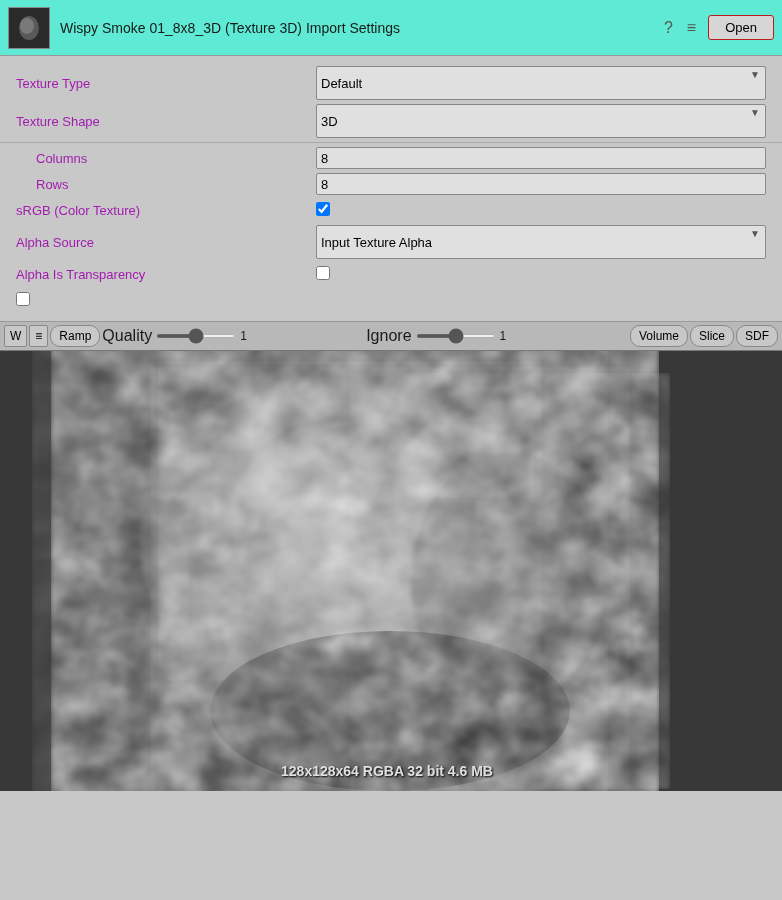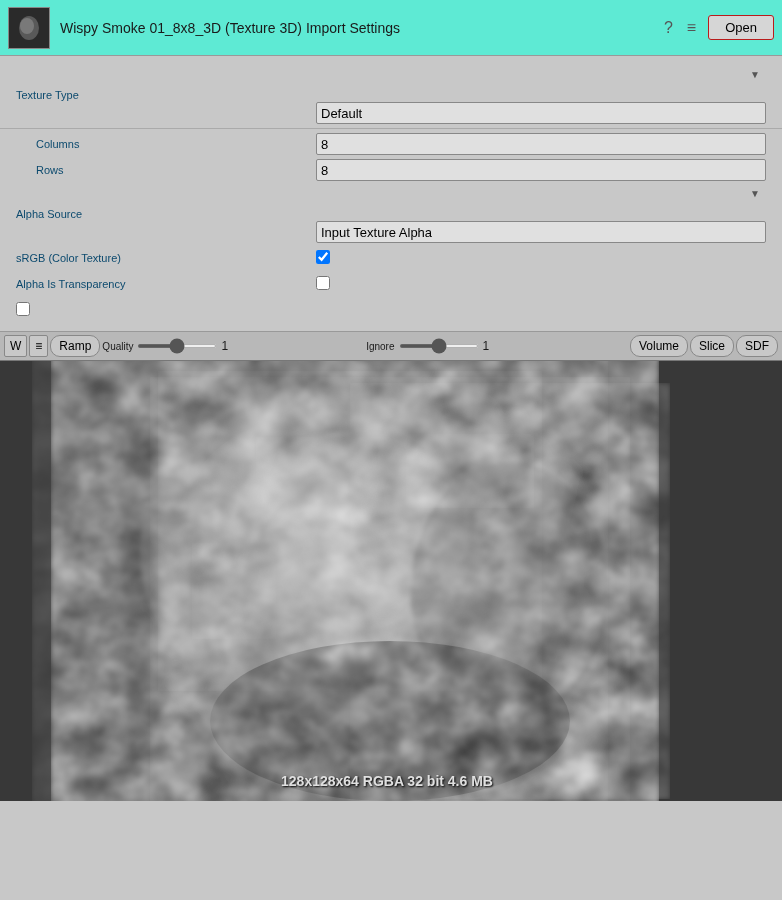--- a/index.html
+++ b/index.html
@@ -68,44 +68,43 @@
 
     .setting-row {
       display: flex;
       align-items: center;
       padding: 2px 16px;
       min-height: 26px;
     }
 
     .setting-label {
       width: 300px;
-      font-size: 11px;
-      color: #0c4a6e;
+      font-size: 13px;
+      color: #a21caf;
     }
     .setting-label.indented {
       padding-left: 20px;
     }
 
     .setting-control {
       flex: 1;
     }
 
     .dropdown-select {
       width: 100%;
-      height: 22px;
+      height: 34px;
       background: #e0e0e0;
       border: 1px solid #888;
       border-radius: 2px;
       font-size: 13px;
       padding: 0 4px;
       appearance: none;
       -webkit-appearance: none;
       cursor: pointer;
       position: relative;
-      margin-top: 36px;
     }
 
     .dropdown-wrapper {
       position: relative;
       width: 100%;
     }
     .dropdown-wrapper::after {
       content: '▼';
       position: absolute;
       right: 6px;
@@ -167,21 +166,21 @@
     }
 
     .slider-group {
       display: flex;
       align-items: center;
       gap: 4px;
       flex: 1;
     }
 
     .slider-label {
-      font-size: 10px;
+      font-size: 16px;
       white-space: nowrap;
     }
 
     .slider-input {
       width: 80px;
       height: 4px;
       cursor: pointer;
       accent-color: #555;
     }
 
@@ -253,52 +252,63 @@
     <div class="setting-control dropdown-wrapper">
       <select class="dropdown-select">
         <option>Default</option>
         <option>Normal map</option>
         <option>Sprite (2D and UI)</option>
         <option>Single Channel</option>
       </select>
     </div>
   </div>
 
+  <div class="setting-row">
+    <span class="setting-label">Texture Shape</span>
+    <div class="setting-control dropdown-wrapper">
+      <select class="dropdown-select">
+        <option>2D</option>
+        <option>Cube</option>
+        <option>2D Array</option>
+        <option selected="">3D</option>
+      </select>
+    </div>
+  </div>
 
   <div class="divider"></div>
 
   <div class="setting-row">
     <span class="setting-label indented">Columns</span>
     <div class="setting-control">
       <input type="number" class="number-input" value="8" style="">
     </div>
   </div>
 
   <div class="setting-row">
     <span class="setting-label indented">Rows</span>
     <div class="setting-control">
       <input type="number" class="number-input" value="8" style="">
+    </div>
+  </div>
+
+  <div class="setting-row">
+    <span class="setting-label">sRGB (Color Texture)</span>
+    <div class="setting-control">
+      <input type="checkbox" class="checkbox-input" checked="" style="">
     </div>
   </div>
 
   <div class="setting-row">
     <span class="setting-label">Alpha Source</span>
     <div class="setting-control dropdown-wrapper">
       <select class="dropdown-select">
         <option>None</option>
         <option selected="">Input Texture Alpha</option>
         <option>From Gray Scale</option>
       </select>
-    </div>
-  </div>
-
-  <div class="setting-row">
-    <span class="setting-label">sRGB (Color Texture)</span>
-    <div class="setting-control">
-      <input type="checkbox" class="checkbox-input" checked="" style="">
     </div>
   </div>
 
   <div class="setting-row">
     <span class="setting-label">Alpha Is Transparency</span>
     <div class="setting-control">
       <input type="checkbox" class="checkbox-input" style="">
     </div>
   </div>
 

